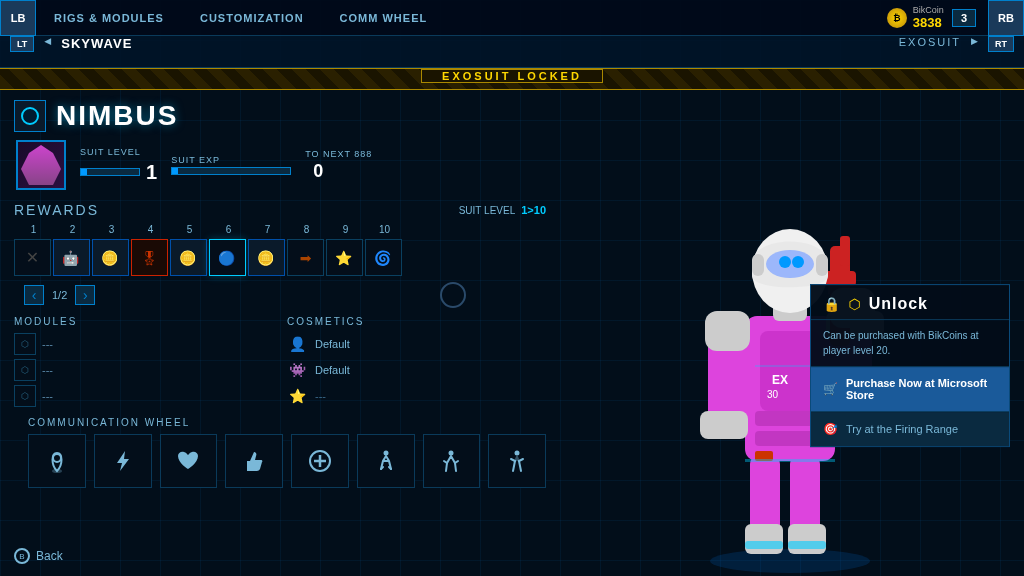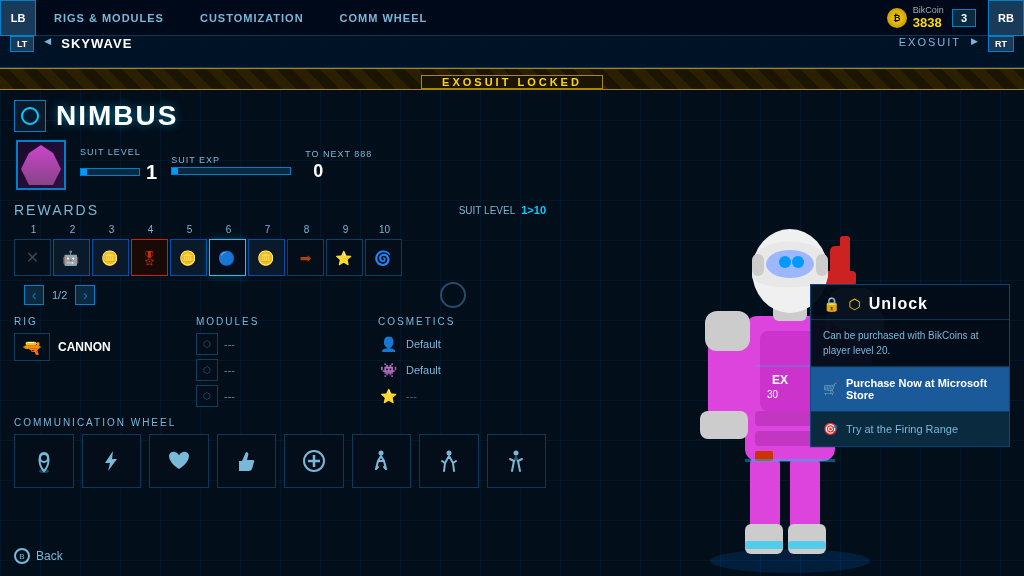--- a/index.html
+++ b/index.html
@@ -145,21 +145,21 @@
       background: repeating-linear-gradient(
         45deg,
         #2a2000,
         #2a2000 10px,
         #1a1400 10px,
         #1a1400 20px
       );
       border-top: 1px solid #aa8800;
       border-bottom: 1px solid #aa8800;
       display: flex;
-      align-items: flex-end;
+      align-items: flex-start;
       justify-content: center;
       position: relative;
     }
     .locked-bar-text {
       background: #1a1400;
       color: #ffd700;
       font-size: 11px;
       font-weight: bold;
       letter-spacing: 3px;
       padding: 0 20px;
@@ -421,20 +421,21 @@
       width: 22px; height: 22px;
       display: flex; align-items: center; justify-content: center;
       font-size: 14px;
     }
     .cosmetic-text { font-size: 11px; color: #7ab8d8; }
     .cosmetic-text.muted { color: #3a6a8a; }
 
     
     .comm-wheel-section {
       margin-top: 10px;
+      margin-left: 14px;
     }
     .comm-wheel-label {
       font-size: 10px;
       color: #7ab8d8;
       letter-spacing: 2px;
       text-transform: uppercase;
       margin-bottom: 6px;
     }
     .comm-icons-row {
       display: flex;
@@ -675,29 +676,20 @@
         <div class="page-btn">‹</div>
         <div class="page-text">1/2</div>
         <div class="page-btn">›</div>
         <div style="flex:1;"></div>
         <div class="circle-icon"></div>
       </div>
     </div>
 
     <div class="bottom-info-row">
 
-      <div class="info-section">
-        <div class="info-section-label">RIG</div>
-        <div class="rig-row">
-          <div class="rig-icon-box">
-            <span style="font-size:16px;">🔫</span>
-          </div>
-          <div class="rig-name">CANNON</div>
-        </div>
-      </div>
 
       <div class="info-section">
         <div class="info-section-label">MODULES</div>
         <div class="module-row">
           <div class="module-item">
             <div class="module-icon">⬡</div>
             <div class="module-text">---</div>
           </div>
           <div class="module-item">
             <div class="module-icon">⬡</div>

